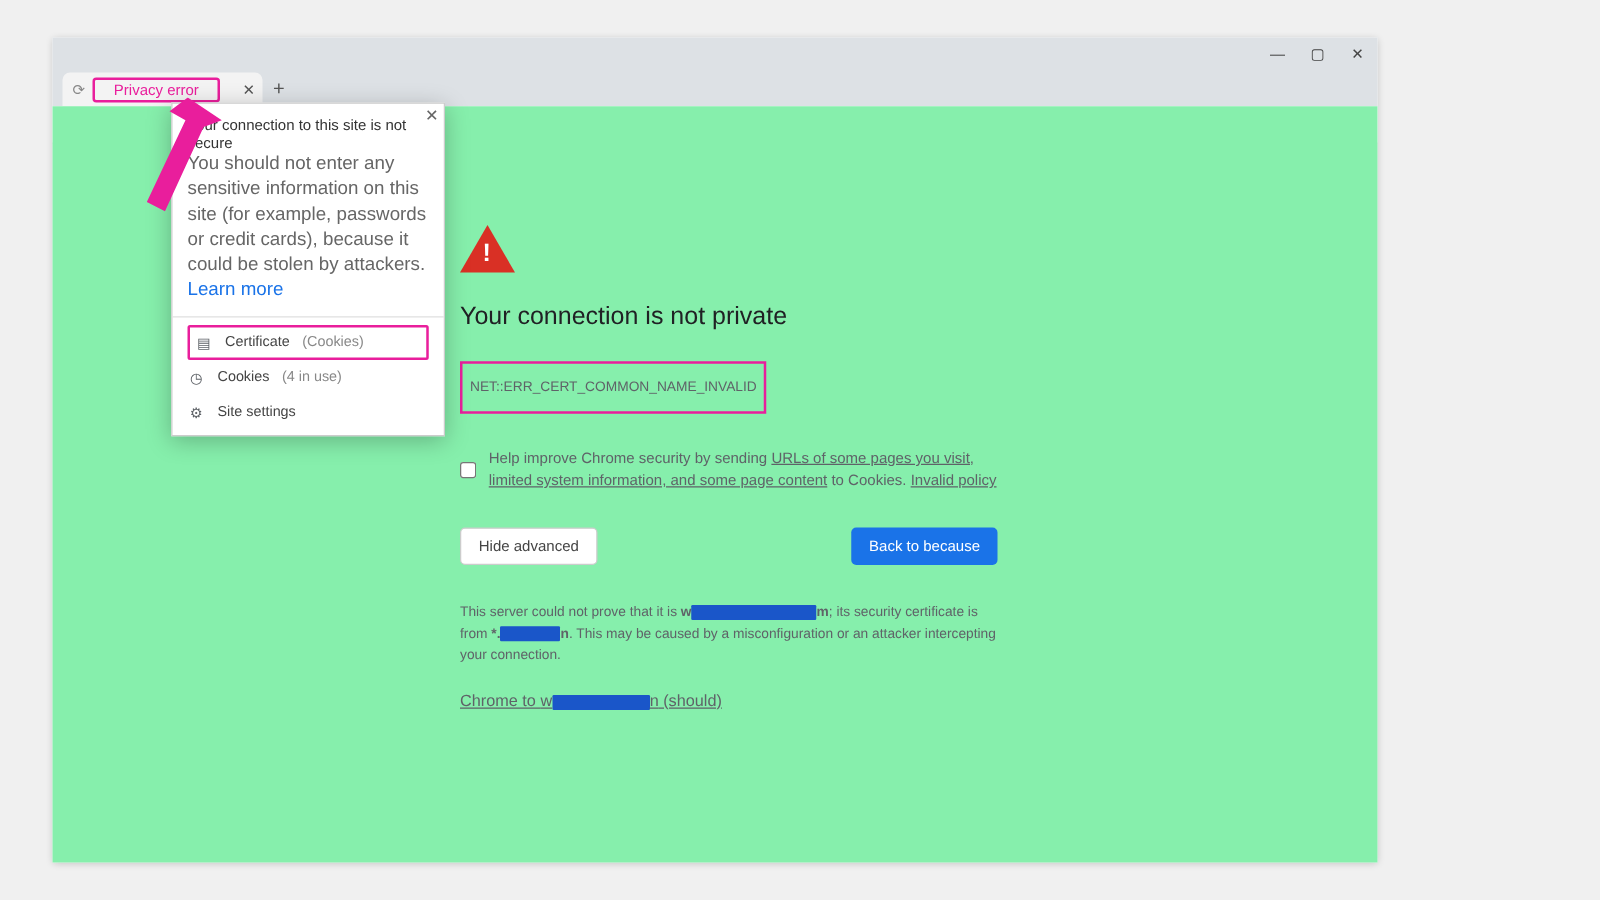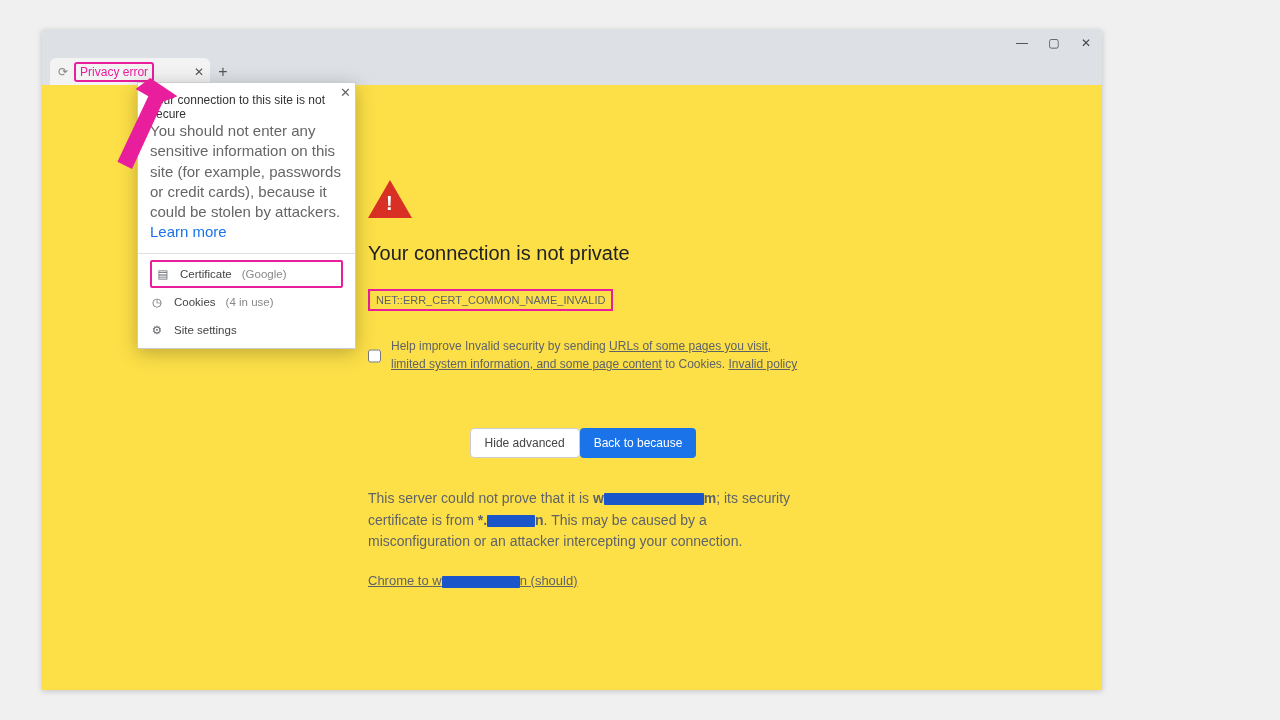--- a/index.html
+++ b/index.html
@@ -6,21 +6,21 @@
   body { font-family: "Segoe UI", Arial, sans-serif; background: #f0f0f0; width: 1280px; height: 720px; overflow: hidden; }
   .canvas { position: absolute; left: 42px; top: 30px; width: 1060px; height: 660px; background: #fff; box-shadow: 0 1px 6px rgba(0,0,0,0.2); }
   
   .titlebar { height: 26px; width: 100%; background: #dde1e5; display:flex; justify-content:flex-end; align-items:center; }
   .winbtn { width:32px; height:26px; display:flex; align-items:center; justify-content:center; font-size:12px; color:#444;}
   
   .tabstrip { height: 29px; background:#dde1e5; display:flex; align-items:flex-end; padding-left:8px;}
   .tab { position:relative; height:27px; background:#f3f3f3; border-radius:6px 6px 0 0; min-width:160px; display:flex; align-items:center; padding:0 8px; font-size:12px; color:#555; gap:6px;}
   .tab .close { position:absolute; right:6px; top:7px; font-size:12px; color:#555;}
   .newtab { width:26px; height:26px; display:flex; align-items:center; justify-content:center; color:#555; font-size:16px;}
-  .tab-title-hl { border:2px solid #e91e9c; border-radius:3px; padding:1px 4px; color:#e91e9c;}
+  .tab-title-hl { border:2px solid #e91e9c; border-radius:3px; padding:1px 15px; color:#e91e9c;}
   
   .toolbar { height: 30px; background:#fff; border-bottom:1px solid #ddd; display:flex; align-items:center; gap:2px; padding:0 4px;}
   .ico { width:24px; height:24px; display:flex; align-items:center; justify-content:center; color:#5f6368; font-size:14px;}
   .notsecure-chip { display:flex; align-items:center; gap:4px; background:#f1f3f4; border-radius:12px; height:24px; padding:0 8px; color:#5f6368;}
   .redtri { width:0;height:0;border-left:5px solid transparent;border-right:5px solid transparent;border-bottom:9px solid #d93025; display:inline-block;}
   .urltxt { margin-left:4px; font-size:12px; color:#555;}
   .redact { display:inline-block; height:12px; width:78px; background:#1a56c9; border-radius:2px; vertical-align:middle;}
   .spacer { flex:1 1 auto; }
   
   .popover { position:absolute; left:95px; top:52px; width:219px; background:#fff; border:1px solid #ccc; box-shadow:0 4px 18px rgba(0,0,0,0.25); padding:10px 12px 4px 12px; font-size:11px; color:#555; z-index:5;}
@@ -29,37 +29,37 @@
   .popover p { font-size:15px; line-height:1.35; color:#666; margin-bottom:10px;}
   .popover a { color:#1a73e8; text-decoration:none;}
   .popover hr { border:none; border-top:1px solid #e0e0e0; margin:4px -12px 6px -12px;}
   .prow { display:flex; align-items:center; gap:10px; height:28px; font-size:11.5px; color:#444;}
   .prow .sub { color:#888;}
   .cert-hl { border:2px solid #e91e9c; padding:2px 4px; border-radius:2px;}
   .gicon { width:14px; text-align:center; color:#5f6368;}
   
   .arrow { position:absolute; left:42px; top:48px; width:96px; height:100px; z-index:6; pointer-events:none;}
   
-  .page { position:absolute; left:0; top:55px; right:0; bottom:0; background:#fde047;}
+  .page { position:absolute; left:0; top:55px; right:0; bottom:0; background:#86efac;}
   .content { width:430px; margin-left:326px; margin-top:95px; color:#5f6368; font-size:13px;}
   .bigtri { width:0;height:0;border-left:22px solid transparent;border-right:22px solid transparent;border-bottom:38px solid #d93025; position:relative; margin-bottom:24px;}
   .bigtri::after { content:"!"; position:absolute; left:-4px; top:12px; color:#fff; font-size:20px; font-weight:bold;}
   .content h1 { font-size:20px; font-weight:400; color:#202124; margin-bottom:18px;}
   .para { font-size:13px; line-height:1.5; color:#5f6368; margin-bottom:6px;}
   .para a { color:#1a73e8; text-decoration:underline;}
-  .errcode { display:inline-block; font-size:11px; color:#5f6368; padding:3px 6px; border:2px solid #e91e9c; margin-top:6px;}
+  .errcode { display:inline-block; font-size:11px; color:#5f6368; padding:13px 6px; border:2px solid #e91e9c; margin-top:6px;}
   .optrow { display:flex; gap:10px; margin-top:26px; font-size:12px; color:#5f6368;}
   .optrow input { margin-top:2px;}
   .optrow .txt { line-height:1.5;}
   .optrow a, .advpara a { color:#5f6368; text-decoration:underline;}
-  .btnrow { display:flex; justify-content:center; margin-top:55px;}
+  .btnrow { display:flex; justify-content:space-between; margin-top:29px;}
   .btn { font-size:12px; padding:7px 14px; border-radius:4px; cursor:pointer;}
   .btn-outline { border:1px solid #ccc; background:#fff; color:#444;}
   .btn-primary { border:none; background:#1a73e8; color:#fff;}
-  .advpara { font-size:14px; color:#5f6368; line-height:1.55; margin-top:30px;}
+  .advpara { font-size:11px; color:#5f6368; line-height:1.55; margin-top:30px;}
   .redact2 { display:inline-block; height:12px; background:#1a56c9; border-radius:1px; vertical-align:middle;}
   .w100{width:100px}.w48{width:48px}.w78{width:78px}
   .proceed { display:inline-block; margin-top:20px; font-size:13px; color:#5f6368; text-decoration:underline;}
 </style>
 </head>
 <body>
 
 <div class="canvas">
 
   <div class="titlebar">
@@ -98,21 +98,21 @@
 
   <div class="page">
     <div class="content">
       <div class="bigtri"></div>
       <h1>Your connection is not private</h1>
       <div class="errcode">NET::ERR_CERT_COMMON_NAME_INVALID</div>
 
       <div class="optrow">
         <input type="checkbox" style="">
         <div class="txt">
-          <span>Help improve Invalid security by sending </span><a href="#">URLs of some pages you visit, limited system information, and some page content</a><span> to Cookies. </span><a href="#">Invalid policy</a>
+          <span>Help improve Chrome security by sending </span><a href="#">URLs of some pages you visit, limited system information, and some page content</a><span> to Cookies. </span><a href="#">Invalid policy</a>
         </div>
       </div>
 
       <div class="btnrow">
         <button class="btn btn-outline">Hide advanced</button>
         <button class="btn btn-primary">Back to because</button>
       </div>
 
       <div class="advpara">
         <span>This server could not prove that it is </span><b><span>w</span><span class="redact2 w100"></span><span>m</span></b><span>; its security certificate is from </span><b><span>*.</span><span class="redact2 w48"></span><span>n</span></b><span>. This may be caused by a misconfiguration or an attacker intercepting your connection.</span>
@@ -127,21 +127,21 @@
   <div class="popover">
     <div class="pclose">✕</div>
     <div class="warn">Your connection to this site is not secure</div>
     <p>
       <span>You should not enter any sensitive information on this site (for example, passwords or credit cards), because it could be stolen by attackers. </span><a href="#">Learn more</a>
     </p>
     <hr>
     <div class="prow cert-hl">
       <span class="gicon">▤</span>
       <span>Certificate</span>
-      <span class="sub">(Google)</span>
+      <span class="sub">(Cookies)</span>
     </div>
     <div class="prow">
       <span class="gicon">◷</span>
       <span>Cookies</span>
       <span class="sub">(4 in use)</span>
     </div>
     <div class="prow">
       <span class="gicon">⚙</span>
       <span>Site settings</span>
     </div>

